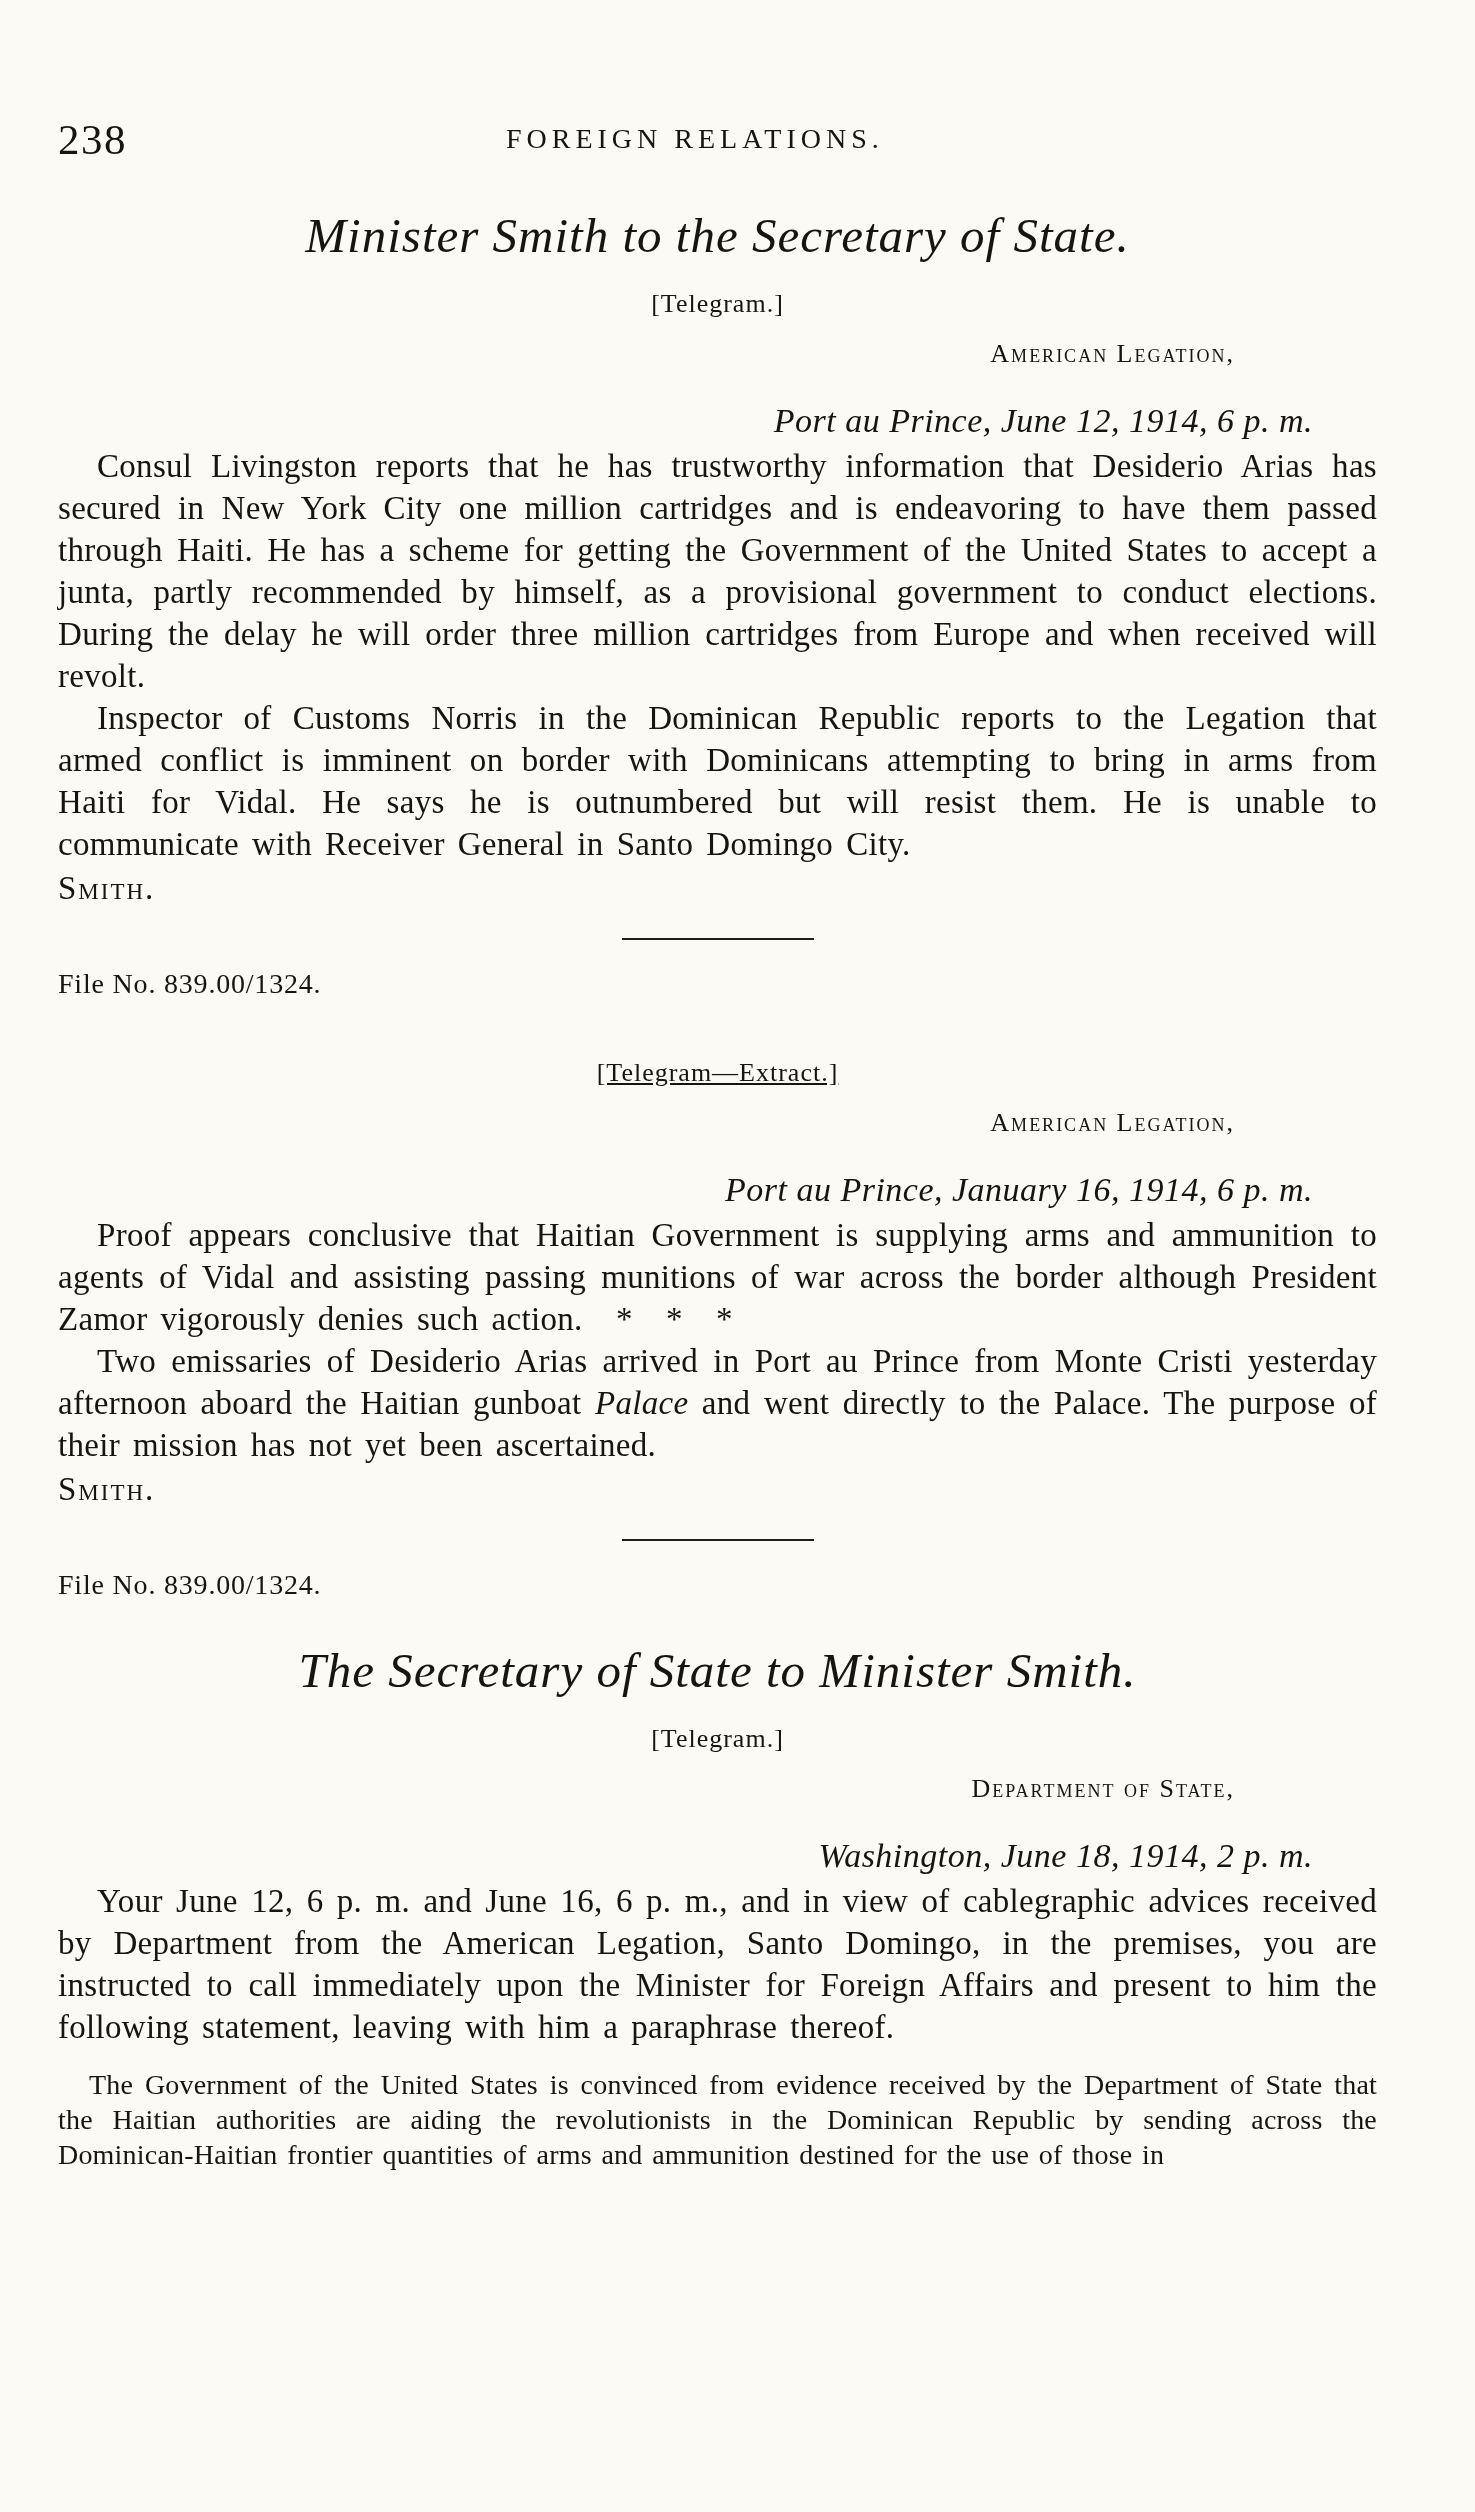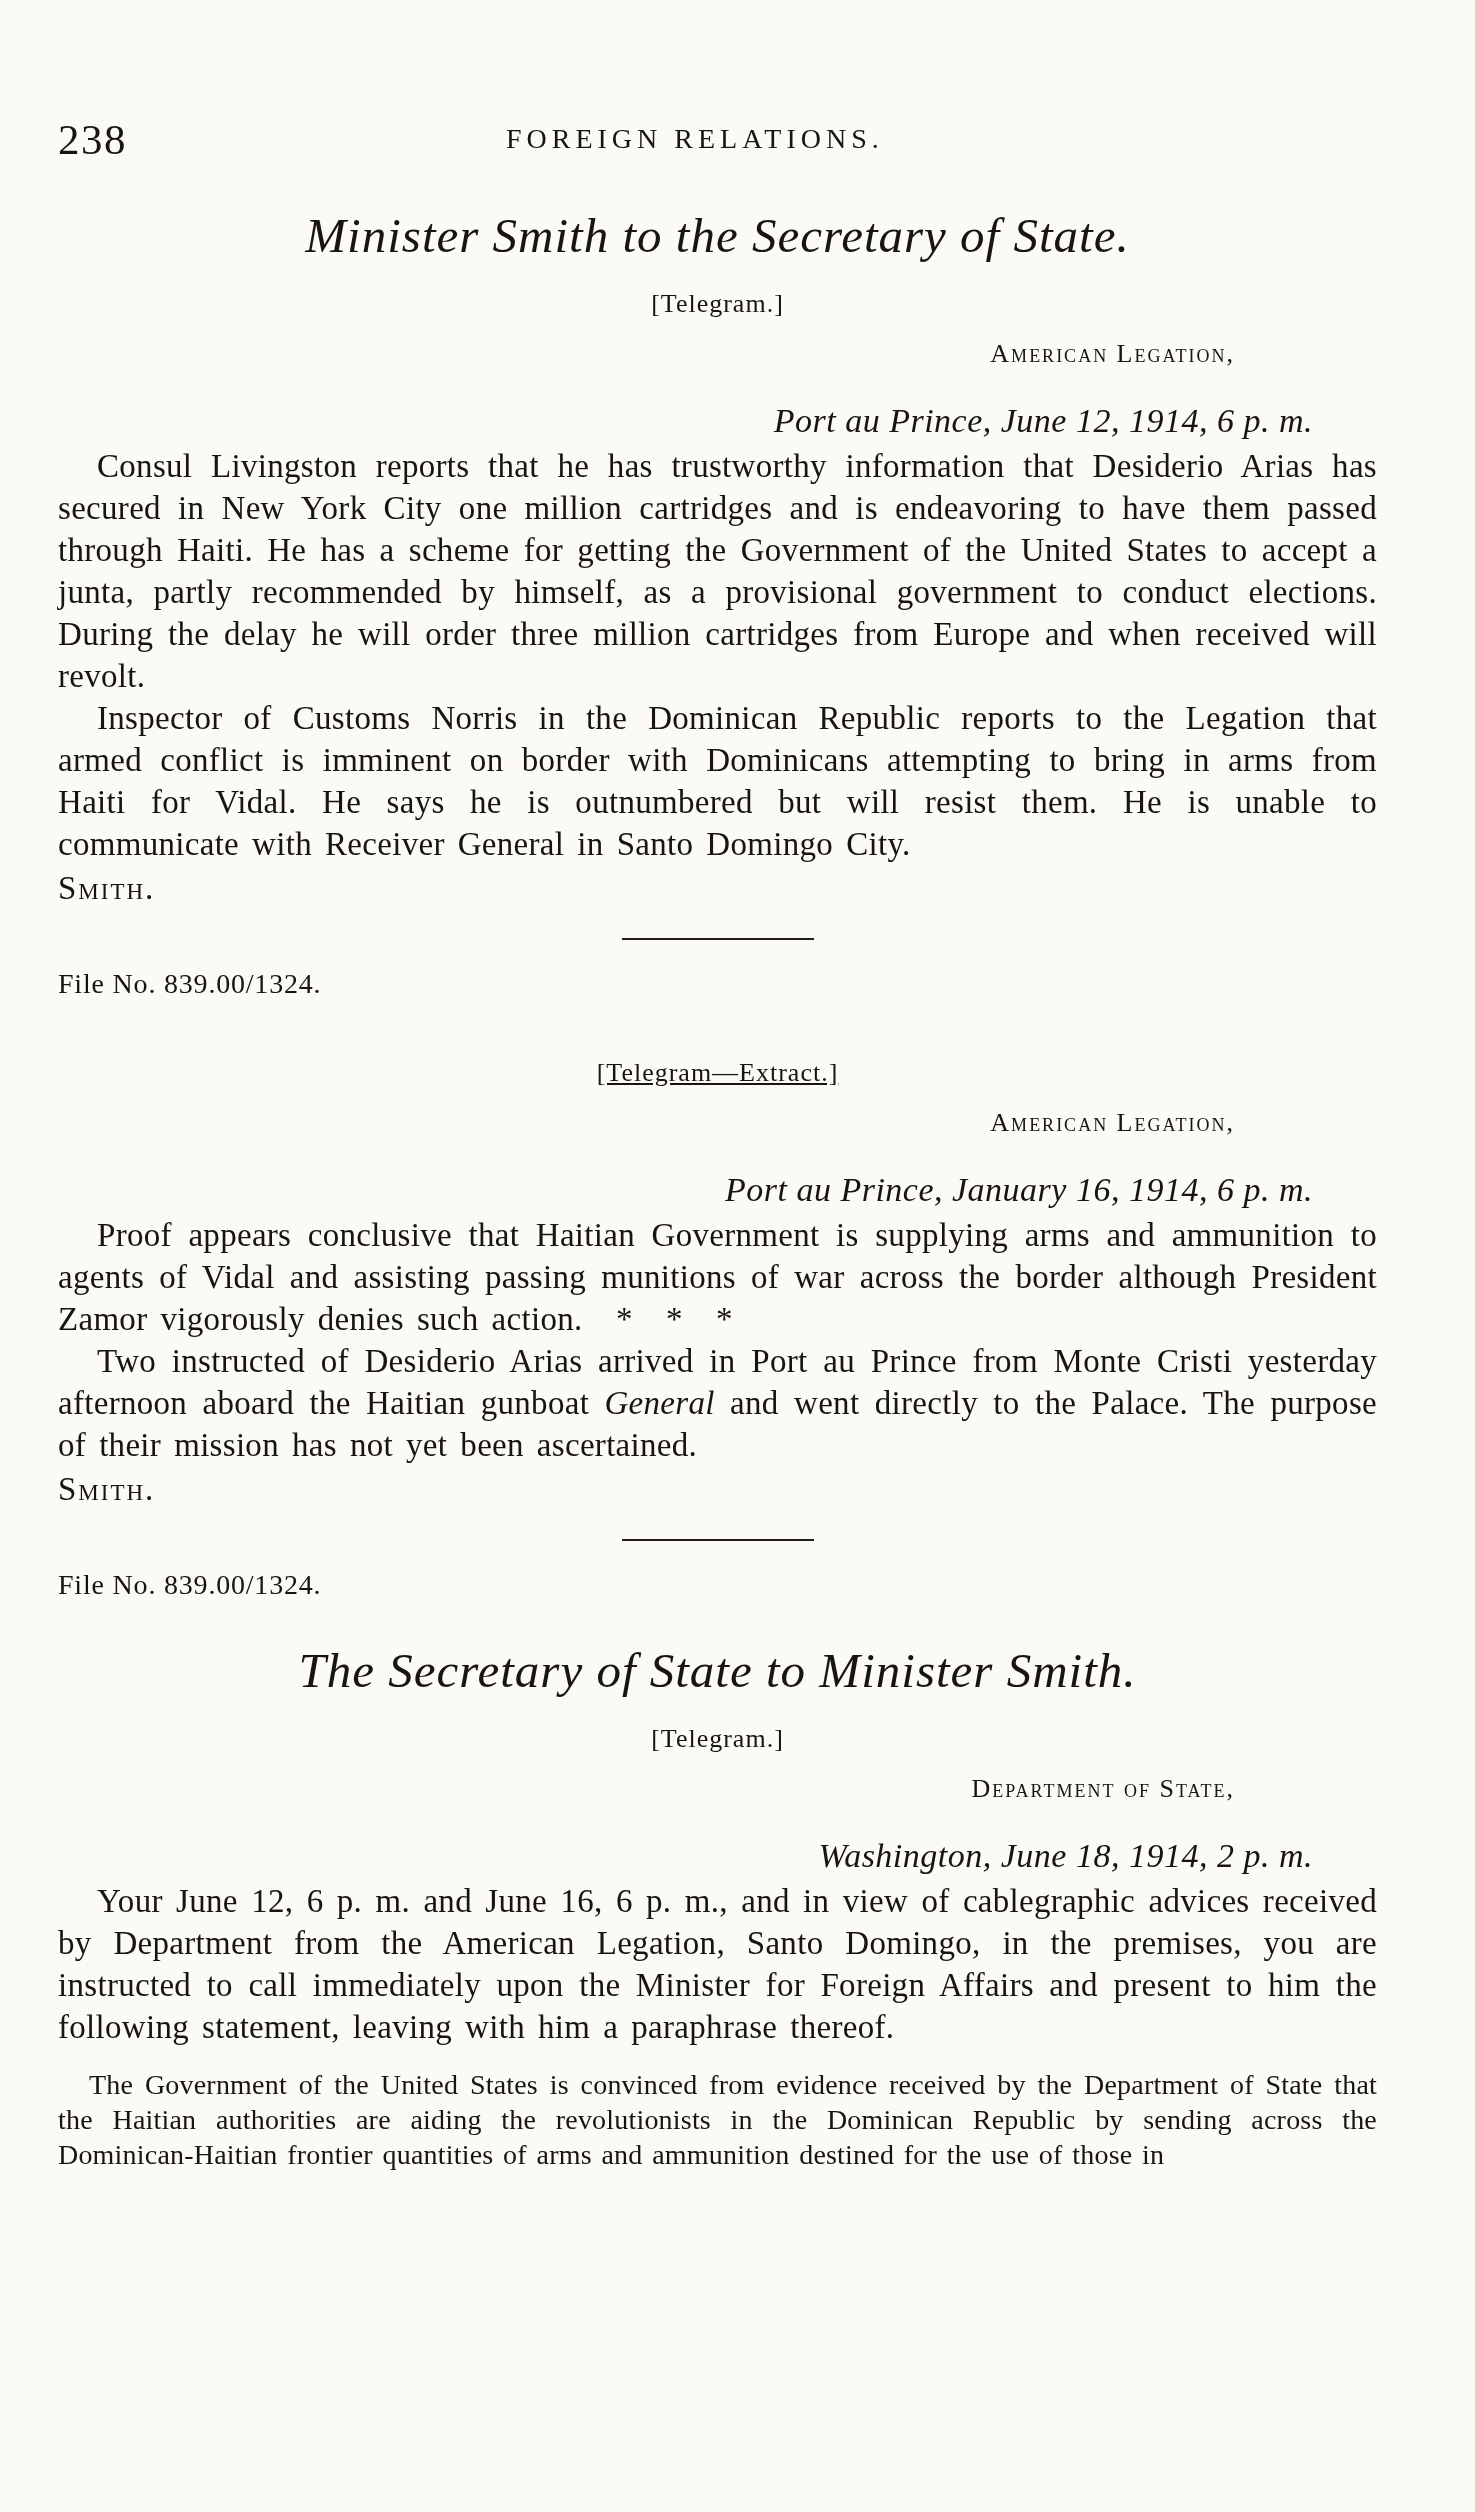--- a/index.html
+++ b/index.html
@@ -71,21 +71,21 @@
   </section>
 
   <div class="divider"></div>
 
   <section>
     <p class="file-no">File No. 839.00/1324.</p>
     <p class="tag tag-solo">[Telegram—Extract.]</p>
     <p class="dateline-org smallcaps">American Legation,</p>
     <p class="dateline-place">Port au Prince, January 16, 1914, 6 p. m.</p>
     <p class="body-para">Proof appears conclusive that Haitian Government is supplying arms and ammunition to agents of Vidal and assisting passing munitions of war across the border although President Zamor vigorously denies such action. * * *</p>
-    <p class="body-para"><span>Two instructed of Desiderio Arias arrived in Port au Prince from Monte Cristi yesterday afternoon aboard the Haitian gunboat </span><span class="italic">General</span><span> and went directly to the Palace. The purpose of their mission has not yet been ascertained.</span></p>
+    <p class="body-para"><span>Two emissaries of Desiderio Arias arrived in Port au Prince from Monte Cristi yesterday afternoon aboard the Haitian gunboat </span><span class="italic">Palace</span><span> and went directly to the Palace. The purpose of their mission has not yet been ascertained.</span></p>
     <p class="signature smallcaps">Smith.</p>
   </section>
 
   <div class="divider"></div>
 
   <section>
     <p class="file-no">File No. 839.00/1324.</p>
     <h2 class="doc-title">The Secretary of State to Minister Smith.</h2>
     <p class="tag">[Telegram.]</p>
     <p class="dateline-org smallcaps">Department of State,</p>

